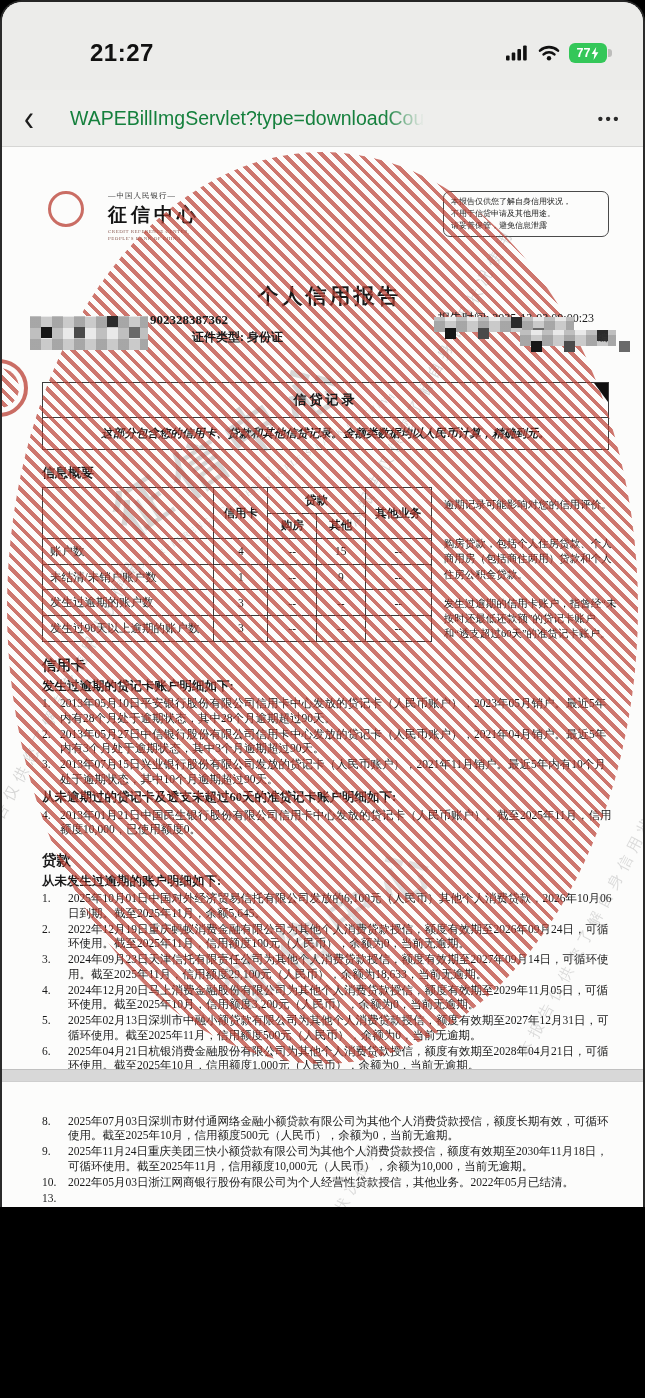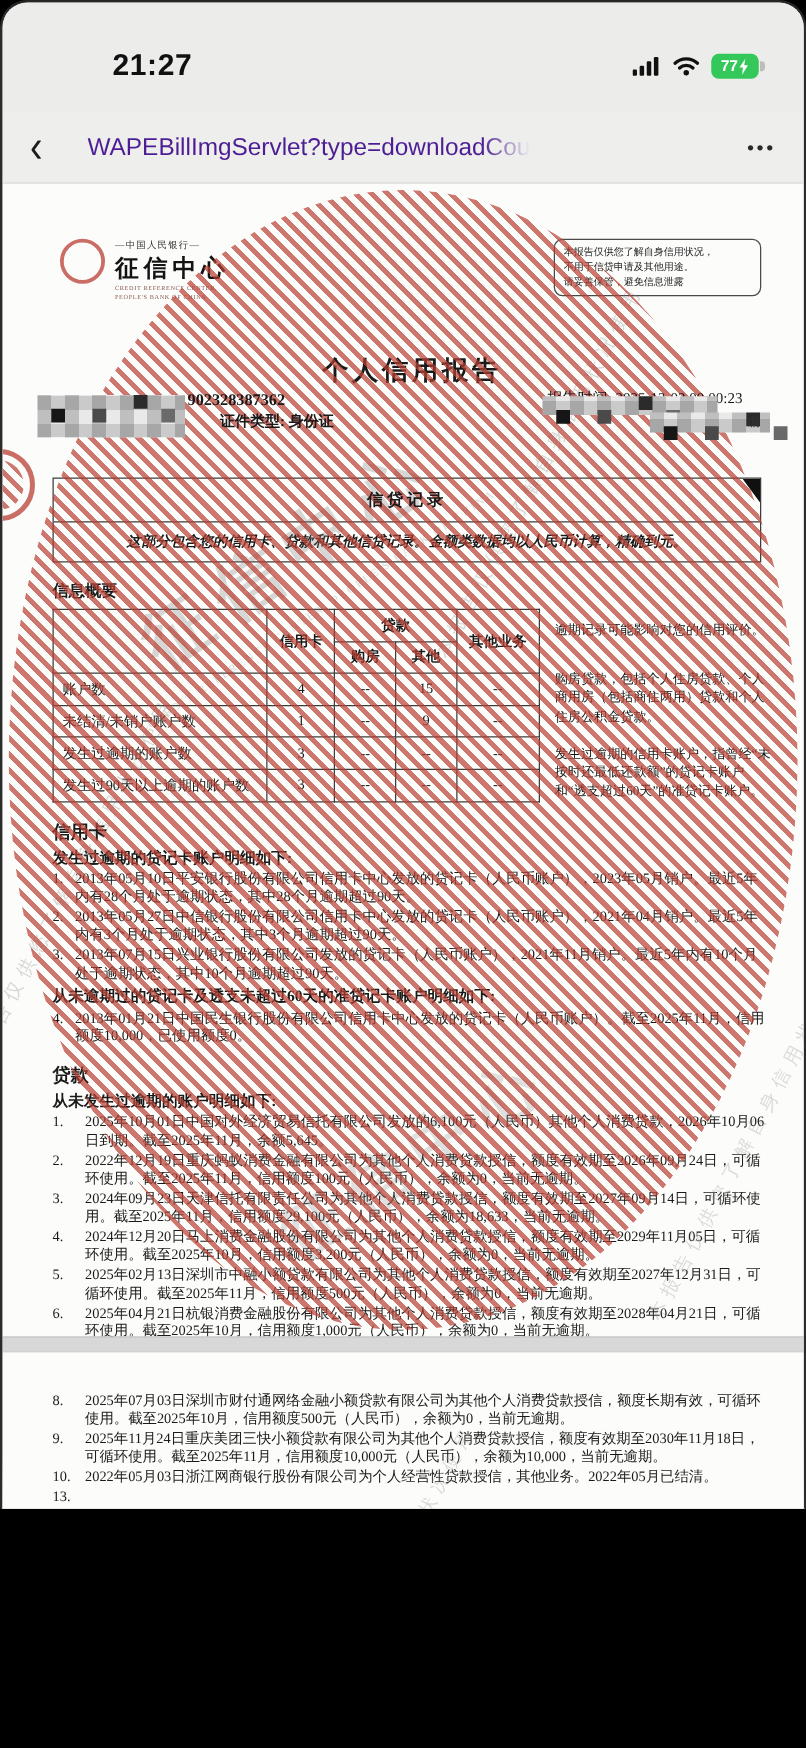--- a/index.html
+++ b/index.html
@@ -10,21 +10,21 @@
   
   .statusbar{height:88px;display:flex;align-items:center;box-sizing:border-box;padding:14px 36px 0 88px;background:#ececea;}
   .time{font-size:24px;font-weight:700;color:#111;letter-spacing:.5px;}
   .sicons{margin-left:auto;display:flex;align-items:center;gap:9px;}
   .battery{position:relative;width:38px;height:20px;border-radius:6px;background:#34c759;color:#fff;
     display:flex;align-items:center;justify-content:center;font-size:12.5px;font-weight:700;}
   .battery::after{content:"";position:absolute;right:-5px;top:6px;width:4px;height:8px;background:#bdbdbb;border-radius:0 3px 3px 0;}
   
   .navbar{height:57px;display:flex;align-items:center;background:#eeeeec;border-bottom:1px solid #d6d6d4;box-sizing:border-box;padding:0 22px;}
   .back{font-size:30px;line-height:28px;color:#1d1d1d;font-weight:400;margin-right:36px;transform:scaleY(1.25);}
-  .nav-title{position:relative;font-size:19.5px;color:#4c1d95;white-space:nowrap;overflow:hidden;max-width:470px;}
+  .nav-title{position:relative;font-size:19.5px;color:#15803d;white-space:nowrap;overflow:hidden;max-width:470px;}
   .nav-title::after{content:"";position:absolute;right:0;top:0;bottom:0;width:46px;background:linear-gradient(90deg,rgba(238,238,236,0),#eeeeec 85%);}
   .menu{margin-left:auto;font-size:15px;letter-spacing:2.5px;color:#2a2a2a;font-weight:700;}
   
   .page{position:relative;background:#fcfcfb;box-sizing:border-box;padding:0 26px 0 40px;overflow:hidden;
     font-family:"Liberation Serif",serif;color:#1a1a1a;}
   .p1{height:922px;}
   .gap{height:11px;background:#d8d8d8;border-top:1px solid #c0c0c0;border-bottom:1px solid #cecece;}
   .p2{height:321px;padding-top:30px;}
   
   .wm{position:absolute;transform:translate(-50%,-50%) rotate(-34deg);color:rgba(125,125,125,.30);
@@ -34,31 +34,31 @@
   .seal::before{content:"";position:absolute;inset:5px;border-radius:50%;
     background:repeating-linear-gradient(45deg,rgba(186,62,50,.70) 0 4px,transparent 4px 9px);}
   .seal.sm{position:static;width:36px;height:36px;border-width:3px;flex:none;}
   .mosaic{position:absolute;background:
     repeating-linear-gradient(0deg,rgba(40,40,40,.16) 0 11px,rgba(0,0,0,0) 11px 22px),
     repeating-linear-gradient(90deg,#bfbfbf 0 11px,#e9e9e9 11px 22px);}
   .mosaic::after{content:"";position:absolute;left:11px;top:11px;width:11px;height:11px;background:#161616;
     box-shadow:33px 0 0 #4a4a4a,66px -11px 0 #2b2b2b,88px 0 0 #6a6a6a;}
   
   .dochead{margin-top:44px;display:flex;justify-content:space-between;align-items:flex-start;}
-  .brand{display:flex;gap:8px;align-items:flex-start;margin-left:6px;}
+  .brand{display:flex;gap:24px;align-items:flex-start;margin-left:6px;}
   .btxt{display:flex;flex-direction:column;}
   .b1{font-size:7.5px;letter-spacing:1px;color:#333;}
   .b2{font-size:19px;font-weight:700;letter-spacing:4px;color:#141414;margin:1px 0;}
   .b3{font-size:5px;letter-spacing:.5px;color:#8a5a52;line-height:1.3;}
   .notice{border:1.2px solid #4a4a4a;border-radius:7px;padding:4px 7px;width:150px;font-size:8px;line-height:1.5;color:#222;margin-right:8px;}
   .doctitle{margin-top:40px;text-align:center;font-size:21px;font-weight:700;letter-spacing:3px;}
   
   .info-row{position:relative;height:48px;margin-top:6px;}
   .rno{position:absolute;left:108px;top:-4px;font-size:13px;font-weight:600;}
-  .idt{position:absolute;left:134px;top:13px;font-size:12px;font-weight:700;}
+  .idt{position:absolute;left:150px;top:13px;font-size:12px;font-weight:700;}
   .rtime{position:absolute;left:396px;top:-6px;font-size:12px;}
   .frag{position:absolute;left:556px;top:15px;font-size:10px;color:#333;}
   .mA{left:-12px;top:0;width:118px;height:34px;}
   .mB{left:392px;top:1px;width:140px;height:15px;}
   .mC{left:478px;top:14px;width:96px;height:16px;}
   
   .sbox{margin-top:18px;margin-right:8px;border:1.5px solid #3d3d3d;background:rgba(255,255,255,.4);}
   .stitle{position:relative;text-align:center;font-size:13px;font-weight:700;letter-spacing:3px;padding:8px 0;}
   .corner{position:absolute;top:0;right:0;width:14px;height:19px;background:#101010;clip-path:polygon(0 0,100% 0,100% 100%);}
   .sdesc{border-top:1.5px solid #3d3d3d;text-align:center;font-style:italic;font-weight:700;font-size:11.5px;padding:8px 4px;}

